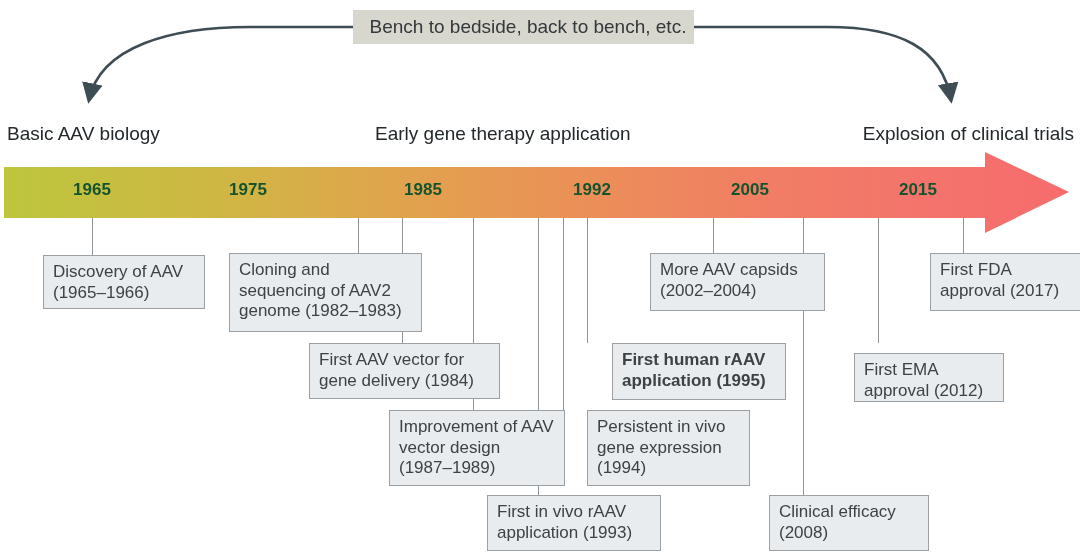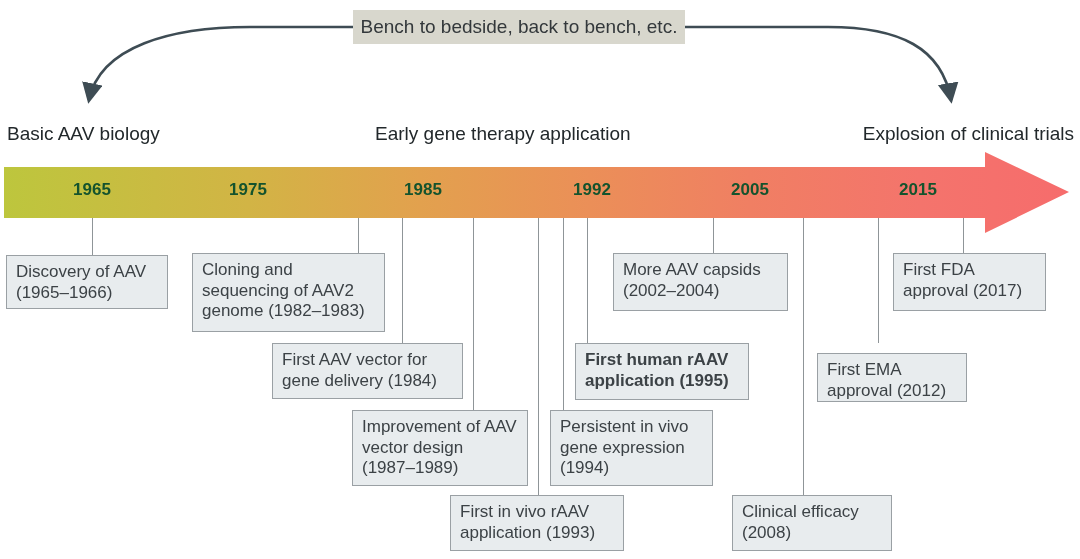--- a/index.html
+++ b/index.html
@@ -20,20 +20,21 @@
   .banner {
     position: absolute;
     left: 353px; top: 10px;
     width: 332px; height: 34px;
     background: #d8d7cd;
     color: #33383b;
     font-size: 19px;
     line-height: 34px;
     text-align: center;
     white-space: nowrap;
+    padding-left: 9px;
   }
 
   
   svg.layer {
     position: absolute;
     left: 0; top: 0;
     width: 1080px; height: 559px;
     pointer-events: none;
   }
 
@@ -71,20 +72,21 @@
   
   .event-box {
     position: absolute;
     box-sizing: border-box;
     background: #e8ecee;
     border: 1px solid #9aa0a4;
     color: #3c4246;
     font-size: 17px;
     line-height: 1.22;
     padding: 6px 9px;
+    margin-left: 37px;
   }
 </style>
 </head>
 <body>
 
 <div class="canvas">
 
   <svg class="layer" viewBox="0 0 1080 559">
     <defs>
       <marker id="arrowhead" markerWidth="9" markerHeight="9" refX="6.5" refY="4" orient="auto">

